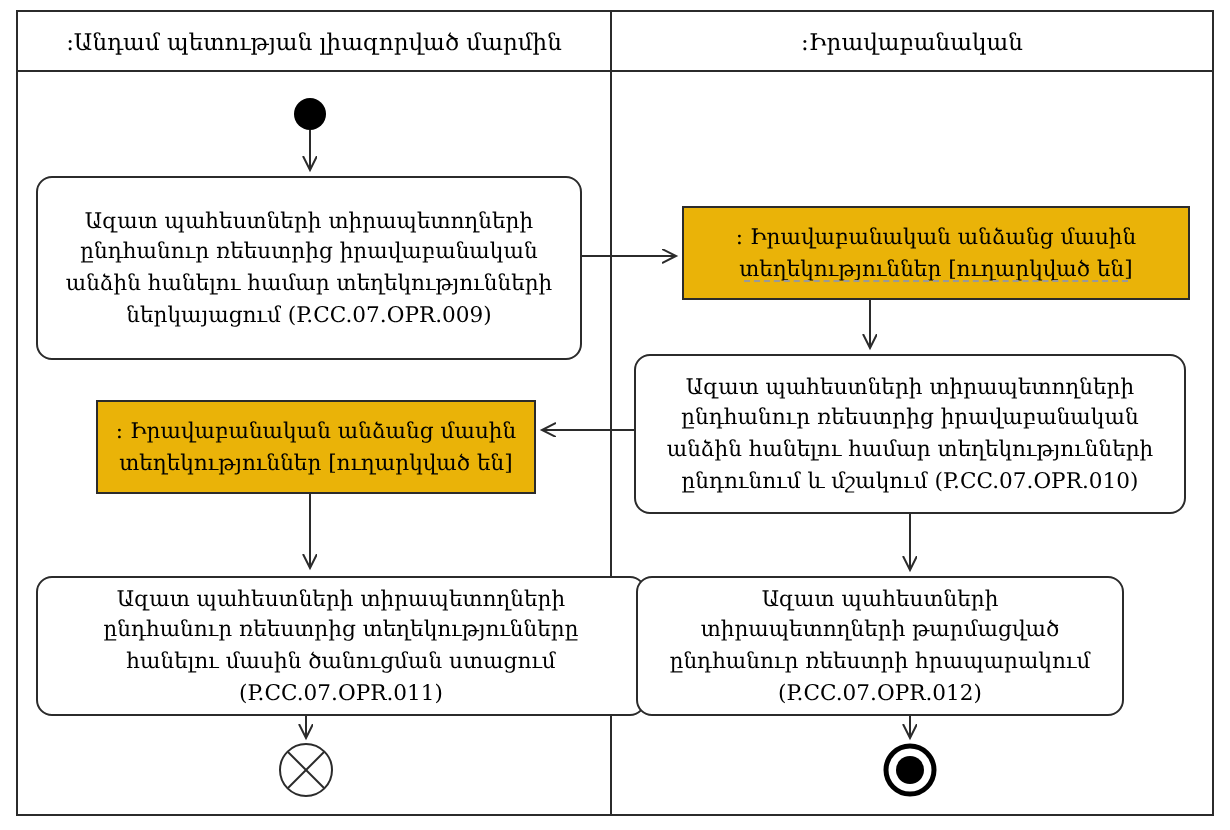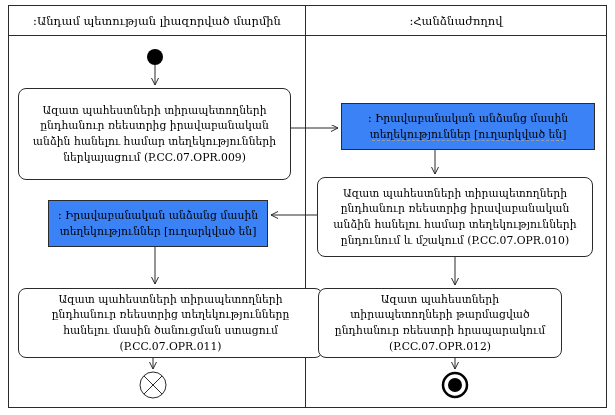--- a/index.html
+++ b/index.html
@@ -4,21 +4,21 @@
 <style>
   html,body{margin:0;padding:0;background:#ffffff;}
   body{font-family:"DejaVu Serif","DejaVu Sans",serif;color:#000;}
   .stage{position:relative;width:615px;height:415px;background:#fff;overflow:hidden;}
   .abs{position:absolute;box-sizing:border-box;}
   .lane-header{display:flex;align-items:center;justify-content:center;
     font-size:11.5px;text-align:center;}
   .activity{border:1px solid #2b2b2b;border-radius:8px;background:#fff;
     display:flex;align-items:center;justify-content:center;text-align:center;
     font-size:10.8px;line-height:1.45;padding:4px 10px;}
-  .objnode{border:1px solid #2b2b2b;background:#3b82f6;
+  .objnode{border:1px solid #2b2b2b;background:#eab308;
     display:flex;align-items:center;justify-content:center;text-align:center;
     font-size:10.8px;line-height:1.45;padding:2px 8px;}
   .dash-underline{position:absolute;left:12%;width:76%;border-top:1px dashed #9a9a9a;height:0;}
   svg{position:absolute;left:0;top:0;}
   .lbl{display:block;}
 </style>
 </head>
 <body>
 
 <div class="stage">
@@ -58,21 +58,21 @@
     <g>
       <circle cx="455" cy="385" r="12" fill="none" stroke="#000" stroke-width="2.5"></circle>
       <circle cx="455" cy="385" r="7" fill="#000"></circle>
     </g>
   </svg>
 
   <div class="abs lane-header" style="left:9px;top:6px;width:296px;height:29px;">
     <span class="lbl">:Անդամ պետության լիազորված մարմին</span>
   </div>
   <div class="abs lane-header" style="left:306px;top:6px;width:300px;height:29px;">
-    <span class="lbl">:Հանձնաժողով</span>
+    <span class="lbl">:Իրավաբանական</span>
   </div>
 
   <div class="abs activity" style="left:18px;top:88px;width:273px;height:92px;">
     <span class="lbl">Ազատ պահեստների տիրապետողների ընդհանուր ռեեստրից իրավաբանական անձին հանելու համար տեղեկությունների ներկայացում (P.CC.07.OPR.009)</span>
   </div>
 
   <div class="abs objnode" style="left:341px;top:103px;width:254px;height:47px;">
     <span class="lbl">: Իրավաբանական անձանց մասին տեղեկություններ [ուղարկված են]</span>
     <span class="dash-underline" style="top:36px;"></span>
   </div>

